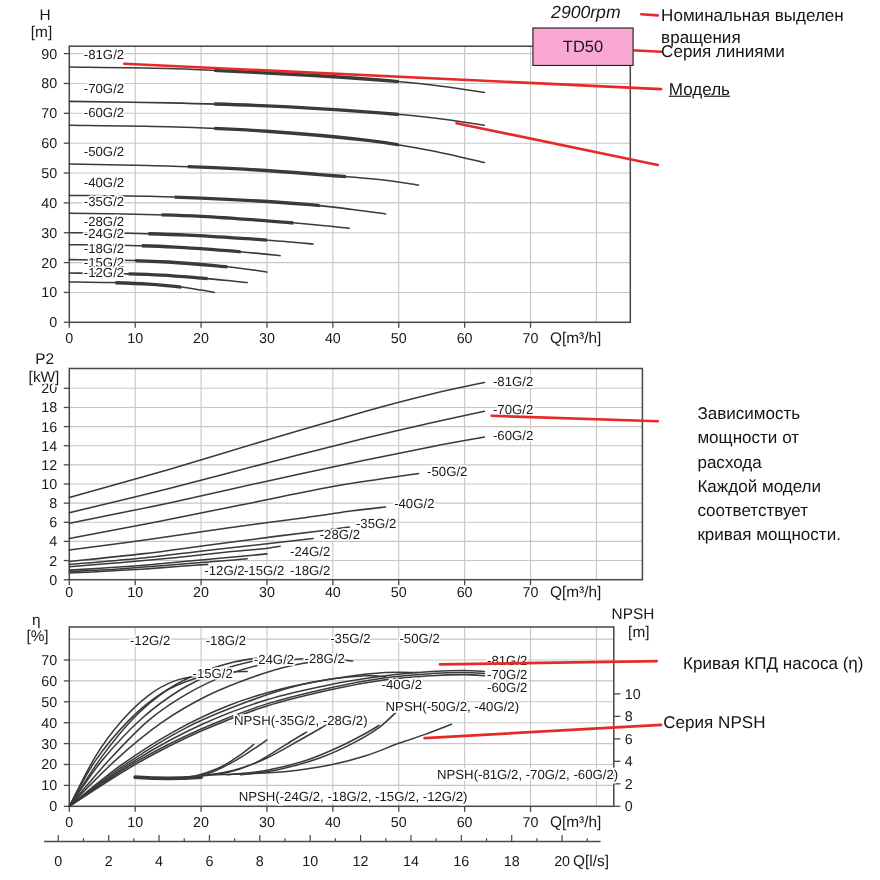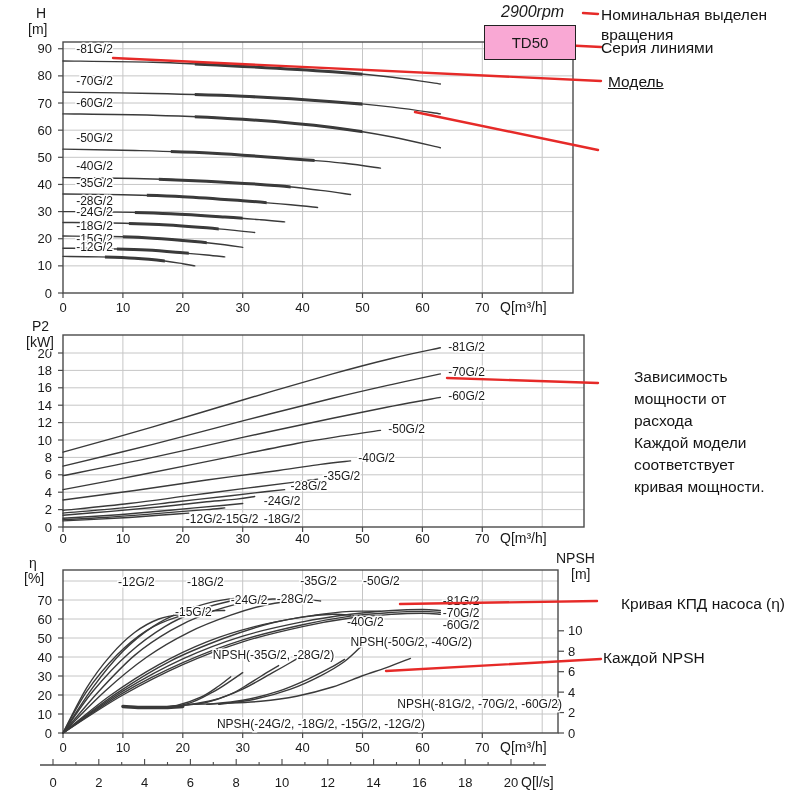--- a/index.html
+++ b/index.html
@@ -389,14 +389,14 @@
 вращения</div>
   <div class="note" id="note-series">Серия линиями</div>
   <div class="note" id="note-model">Модель</div>
   <div class="note" id="note-power">Зависимость
 мощности от
 расхода
 Каждой модели
 соответствует
 кривая мощности.</div>
   <div class="note" id="note-eff">Кривая КПД насоса (η)</div>
-  <div class="note" id="note-npsh">Каждой NPSH</div>
+  <div class="note" id="note-npsh">Серия NPSH</div>
 </div>
 
 </body></html>

